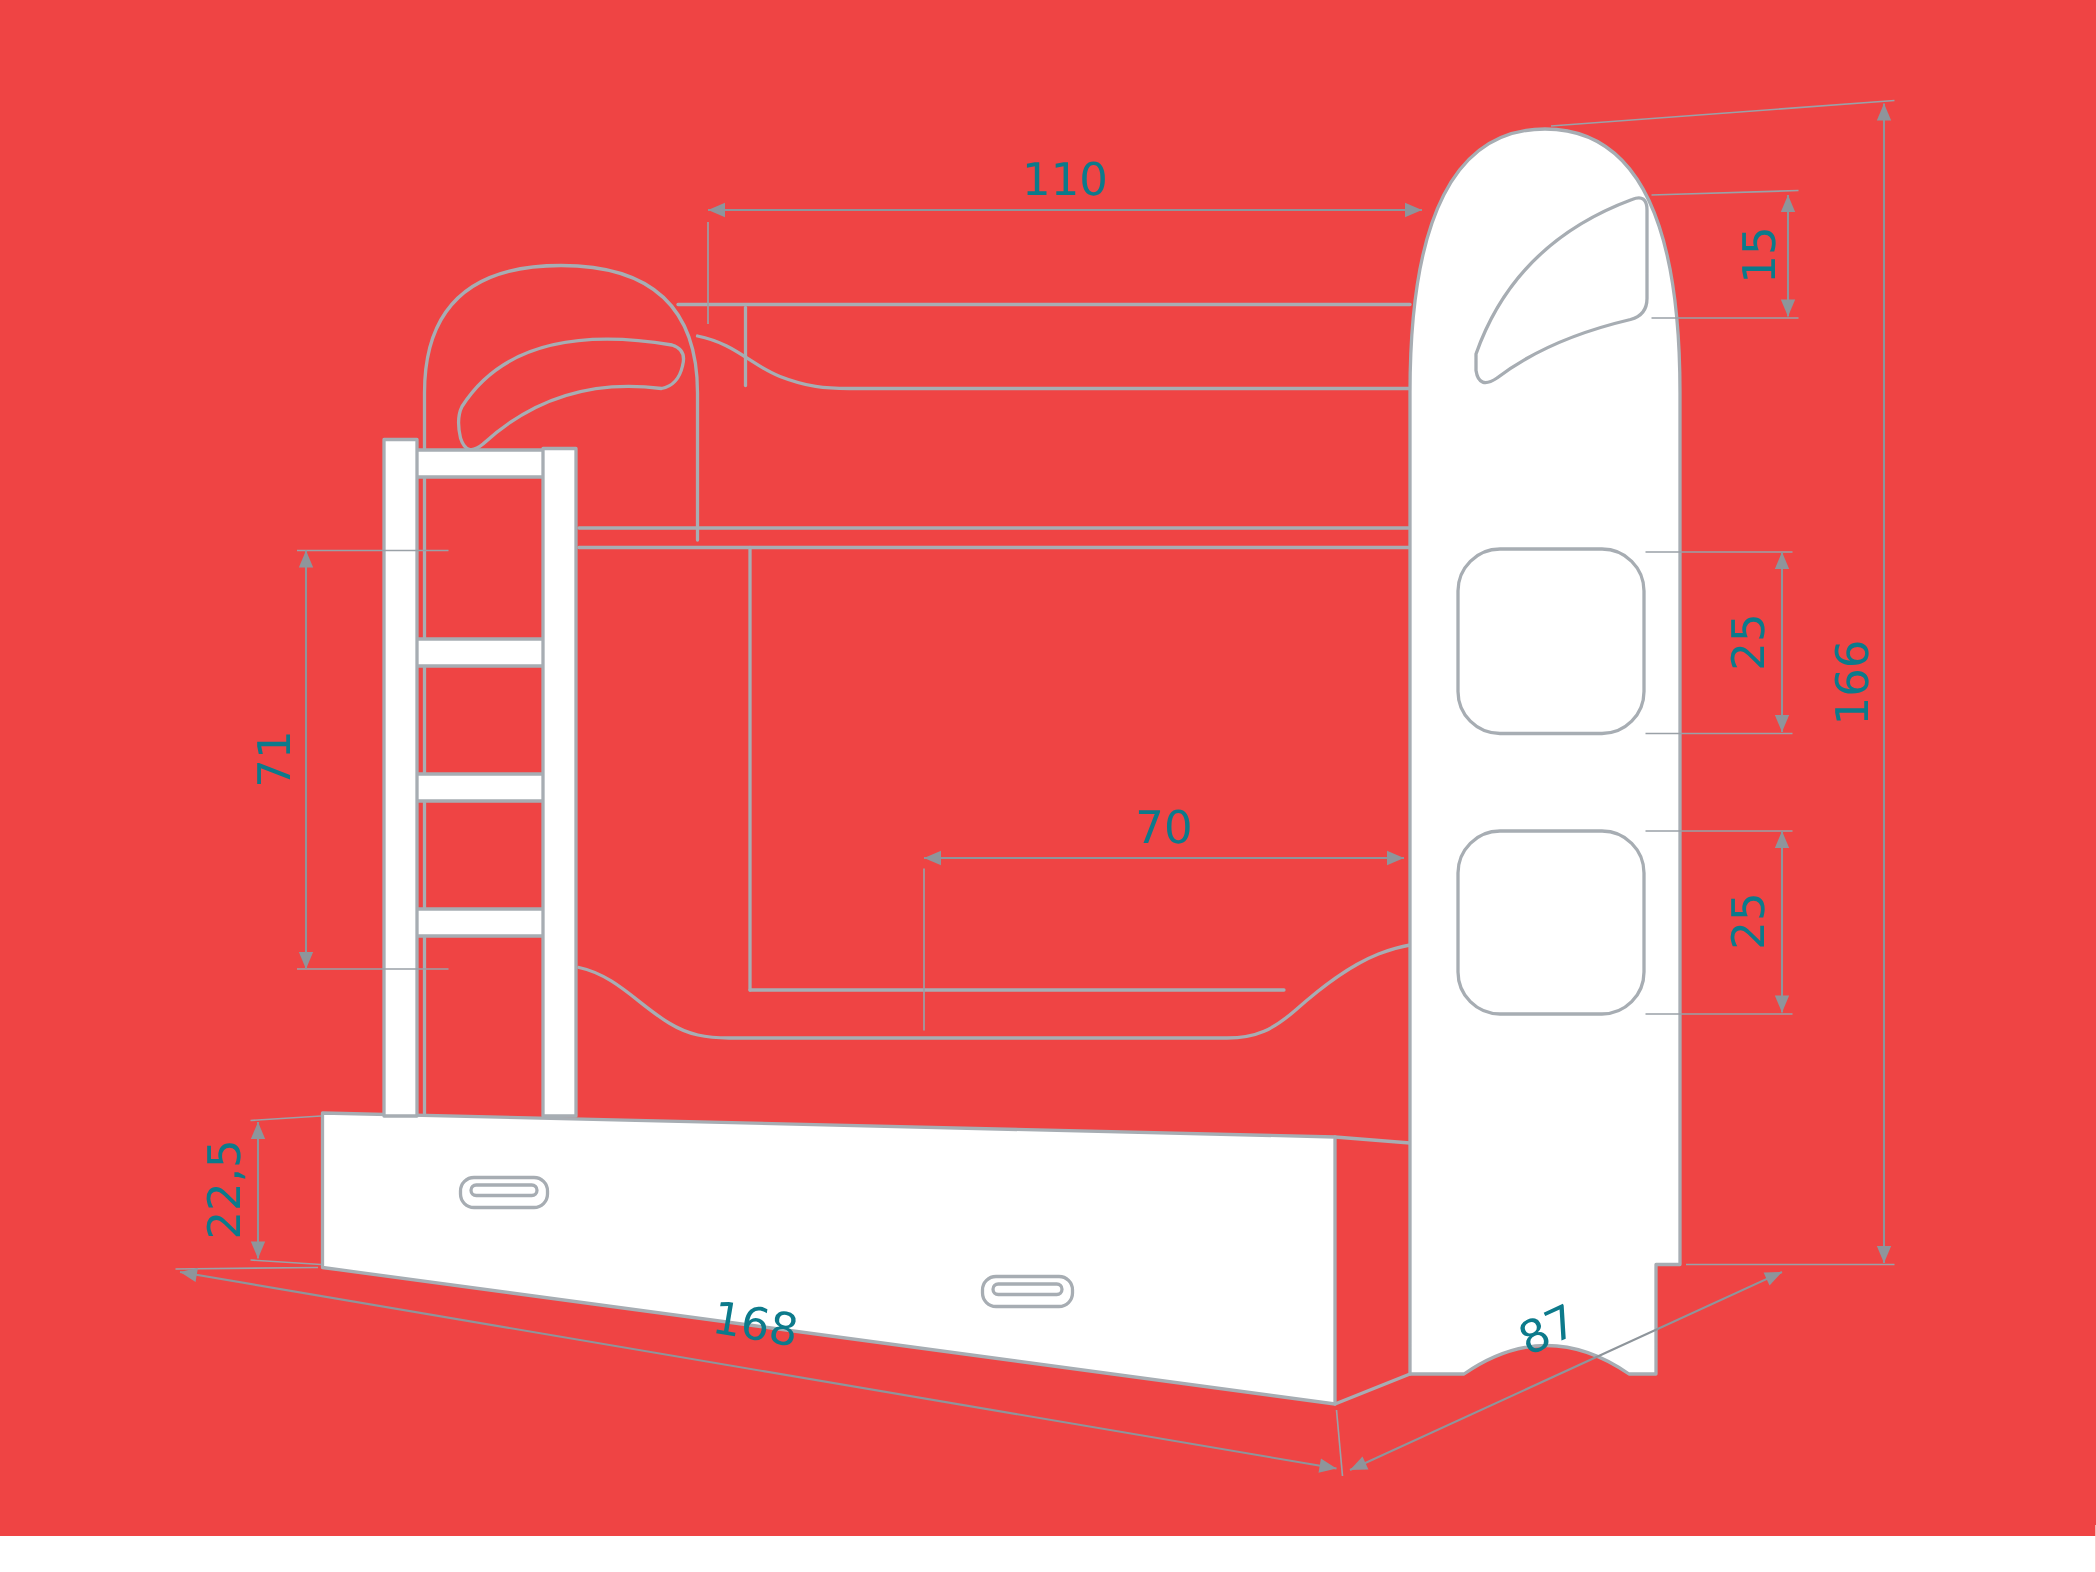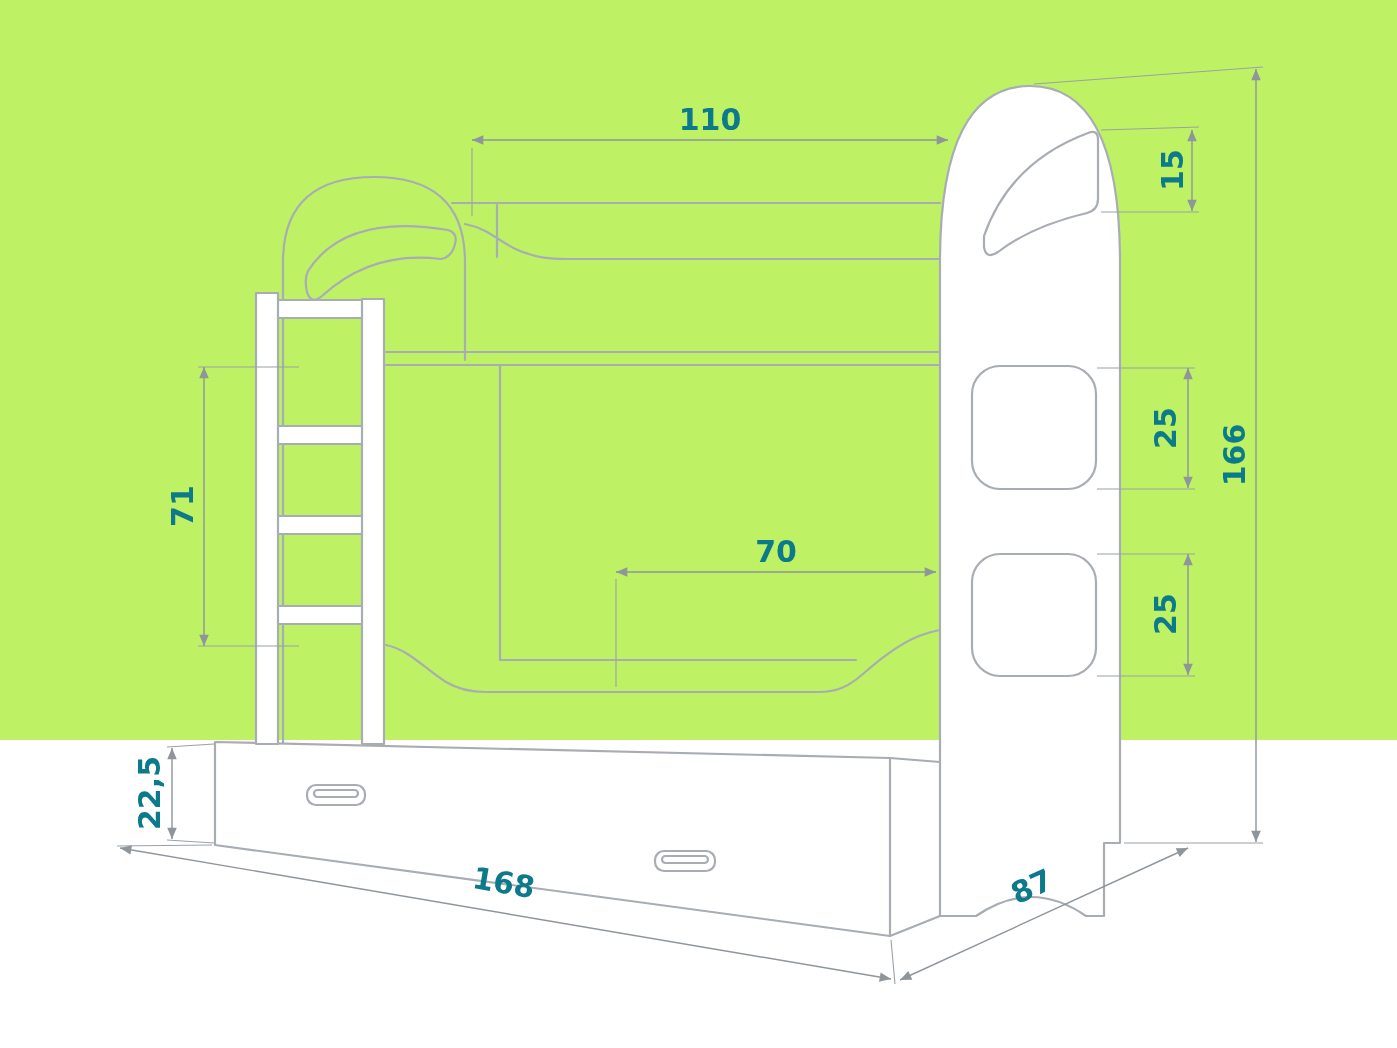--- a/index.html
+++ b/index.html
@@ -1,17 +1,17 @@
 <!DOCTYPE html>
 <html><head>
 <meta charset="utf-8">
 <style>
   html,body{margin:0;padding:0;background:#ffffff;}
   body{width:1397px;height:1048px;overflow:hidden;font-family:"DejaVu Sans",sans-serif;}
-  .canvas{position:relative;width:1397px;height:740px;background:#bef264;font-weight:bold;}
+  .canvas{position:relative;width:1397px;height:1024px;background:#ef4444;}
   svg{display:block;}
   .draw{fill:none;stroke:#a7adb3;stroke-width:2.2;stroke-linecap:round;stroke-linejoin:round;}
   .drawf{fill:#ffffff;stroke:#a7adb3;stroke-width:2.2;stroke-linecap:round;stroke-linejoin:round;}
   .dim{fill:none;stroke:#8e959b;stroke-width:1.4;}
   .ext{fill:none;stroke:#9aa1a7;stroke-width:1.1;}
   .lbl{fill:#0c7a8b;font-family:"DejaVu Sans",sans-serif;font-size:30px;text-anchor:middle;}
 </style>
 </head>
 <body>
 

